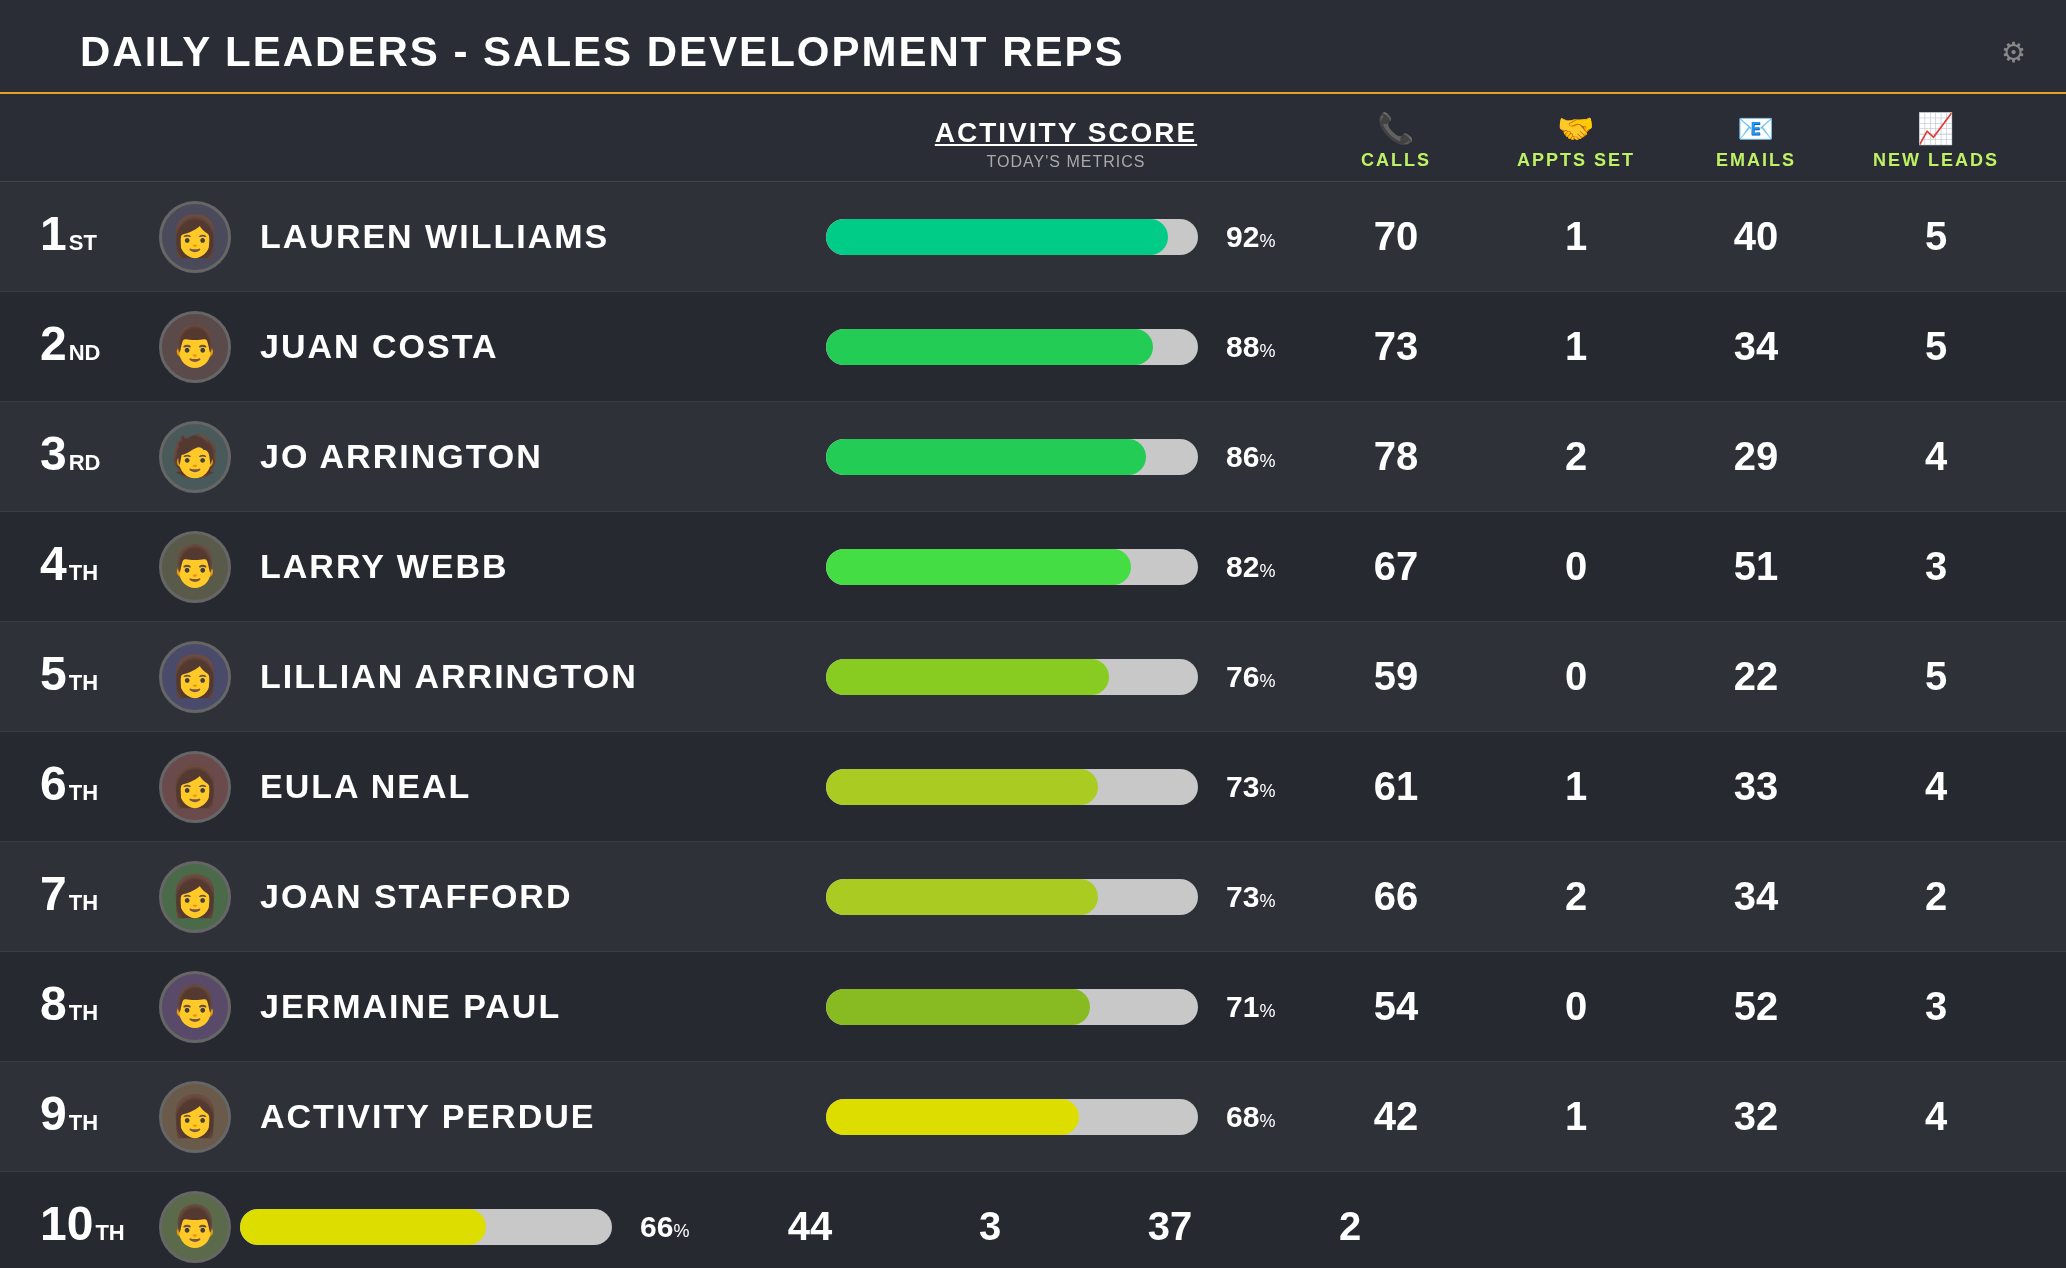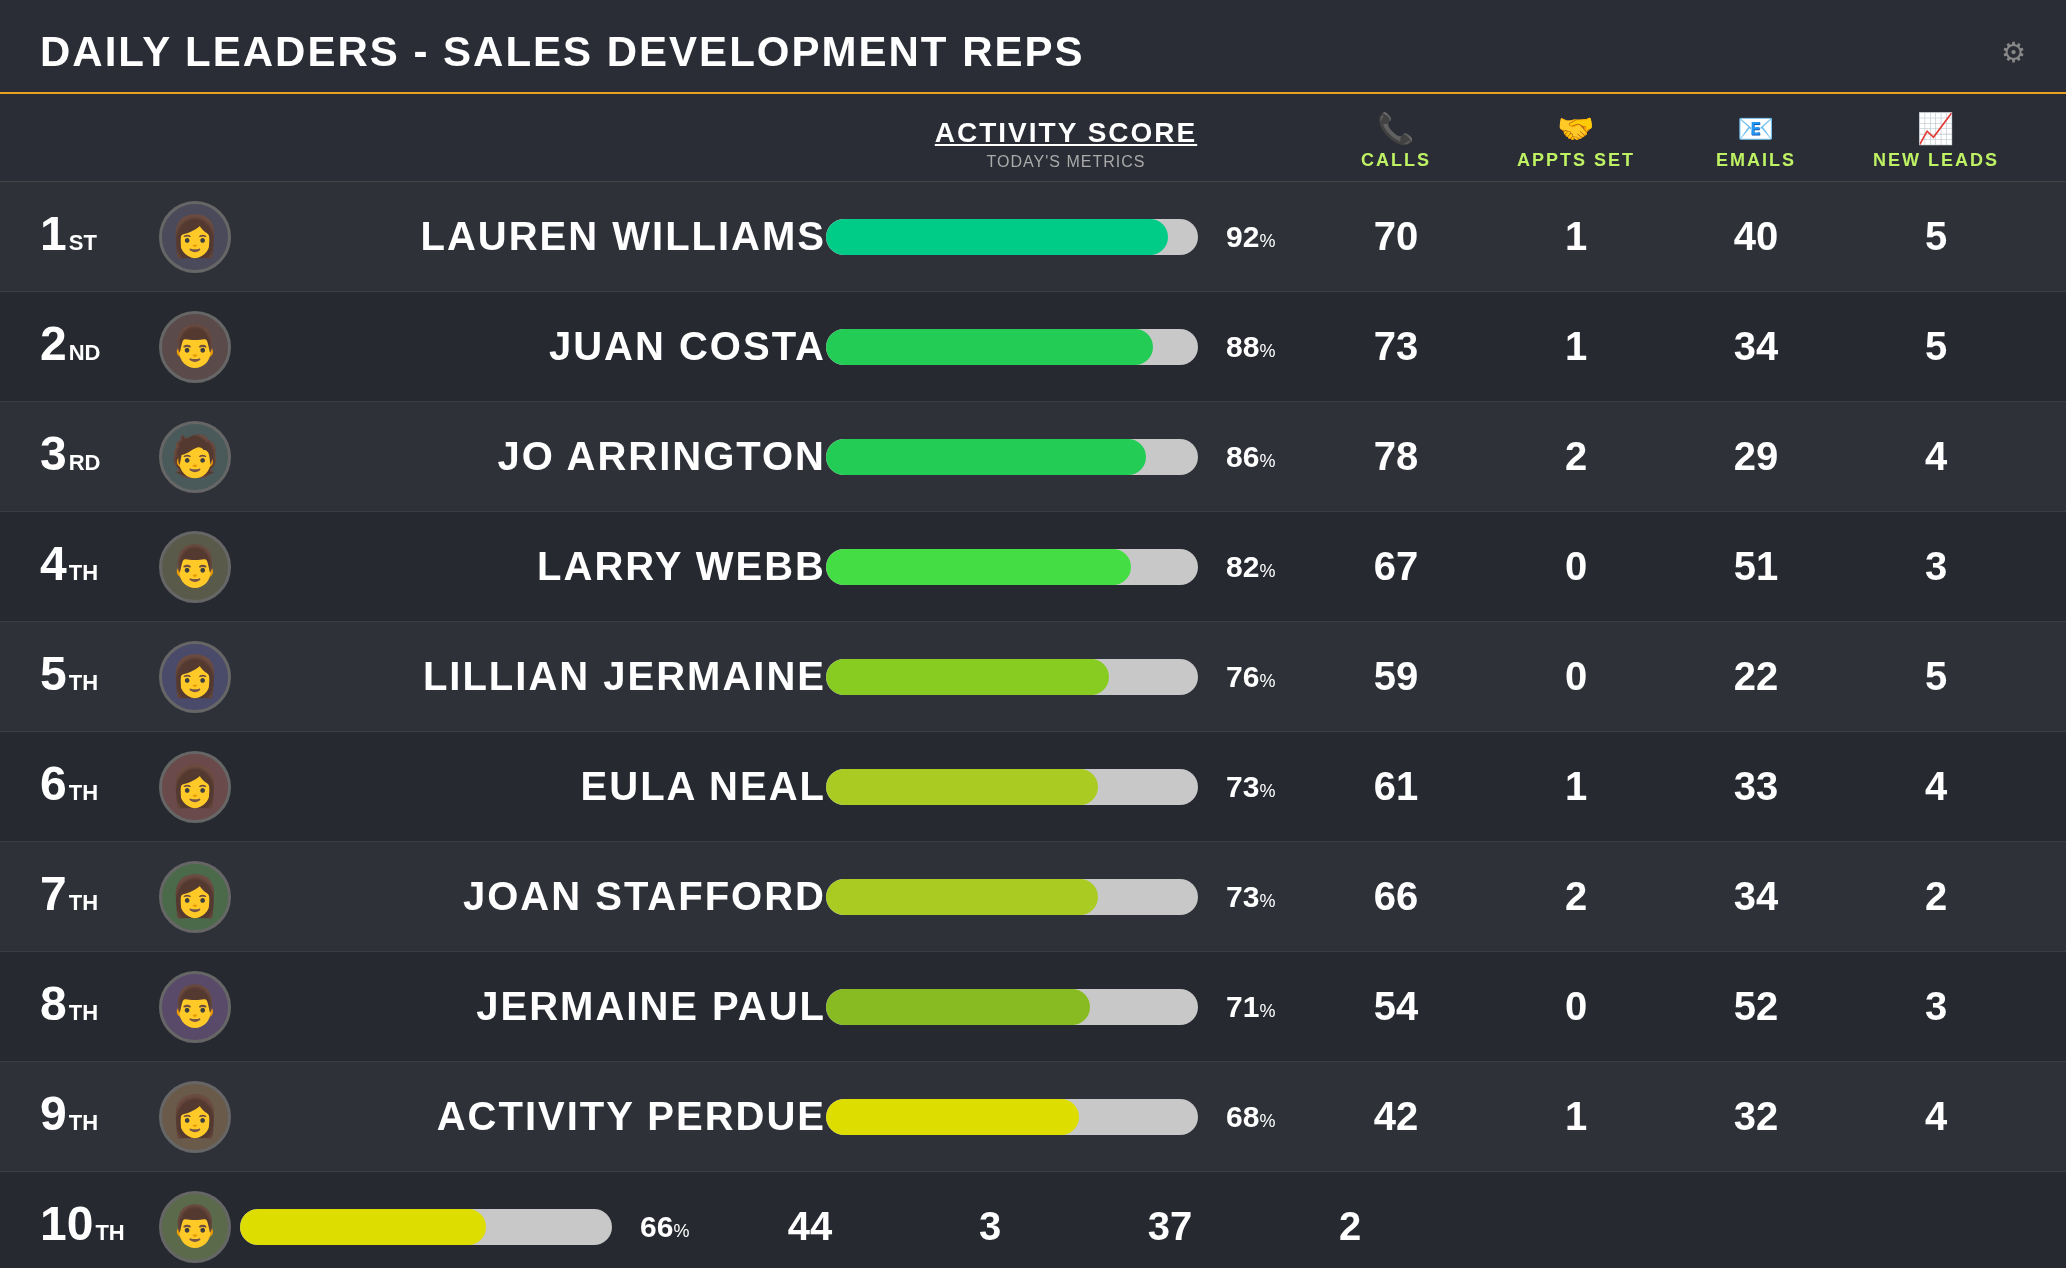--- a/index.html
+++ b/index.html
@@ -16,20 +16,21 @@
       display: flex;
       justify-content: space-between;
       align-items: center;
       border-bottom: 2px solid #e8a020;
     }
     .header-title {
       font-size: 42px;
       font-weight: 900;
       letter-spacing: 2px;
       color: #ffffff;
+      margin-left: 40px;
     }
     .gear-icon {
       font-size: 28px;
       color: #888;
       cursor: pointer;
     }
     .column-headers {
       display: flex;
       align-items: flex-end;
       padding: 20px 40px 10px 40px;
@@ -119,26 +120,25 @@
       background: #555;
       display: flex;
       align-items: center;
       justify-content: center;
       font-size: 28px;
       overflow: hidden;
       border: 3px solid #666;
     }
     .name-cell {
       flex: 1;
-      font-size: 40px;
+      font-size: 34px;
       font-weight: 700;
       letter-spacing: 2px;
       color: #ffffff;
       padding-left: 20px;
-      text-align: right;
     }
     .score-cell {
       width: 480px;
       display: flex;
       align-items: center;
       gap: 28px;
     }
     .progress-bar-bg {
       flex: 1;
       height: 36px;
@@ -317,21 +317,21 @@
     <div class="leaderboard-row">
     <div class="rank-cell">
       <span class="rank-main">5</span>
         <span class="rank-suffix">TH</span>
     </div>
     <div class="avatar-cell">
       <div class="avatar av-5">
         <span style="font-size:40px;">👩</span>
       </div>
     </div>
-    <div class="name-cell">LILLIAN JERMAINE</div>
+    <div class="name-cell">LILLIAN ARRINGTON</div>
     <div class="score-cell">
       <div class="progress-bar-bg">
         <div class="progress-bar-fill" style="width:76%; background:#88cc22;"></div>
       </div>
       <div class="score-pct">76<span class="score-pct-small">%</span></div>
     </div>
     <div class="metric-cell col-calls">59</div>
     <div class="metric-cell col-appts">0</div>
     <div class="metric-cell col-emails">22</div>
     <div class="metric-cell col-leads">5</div>

